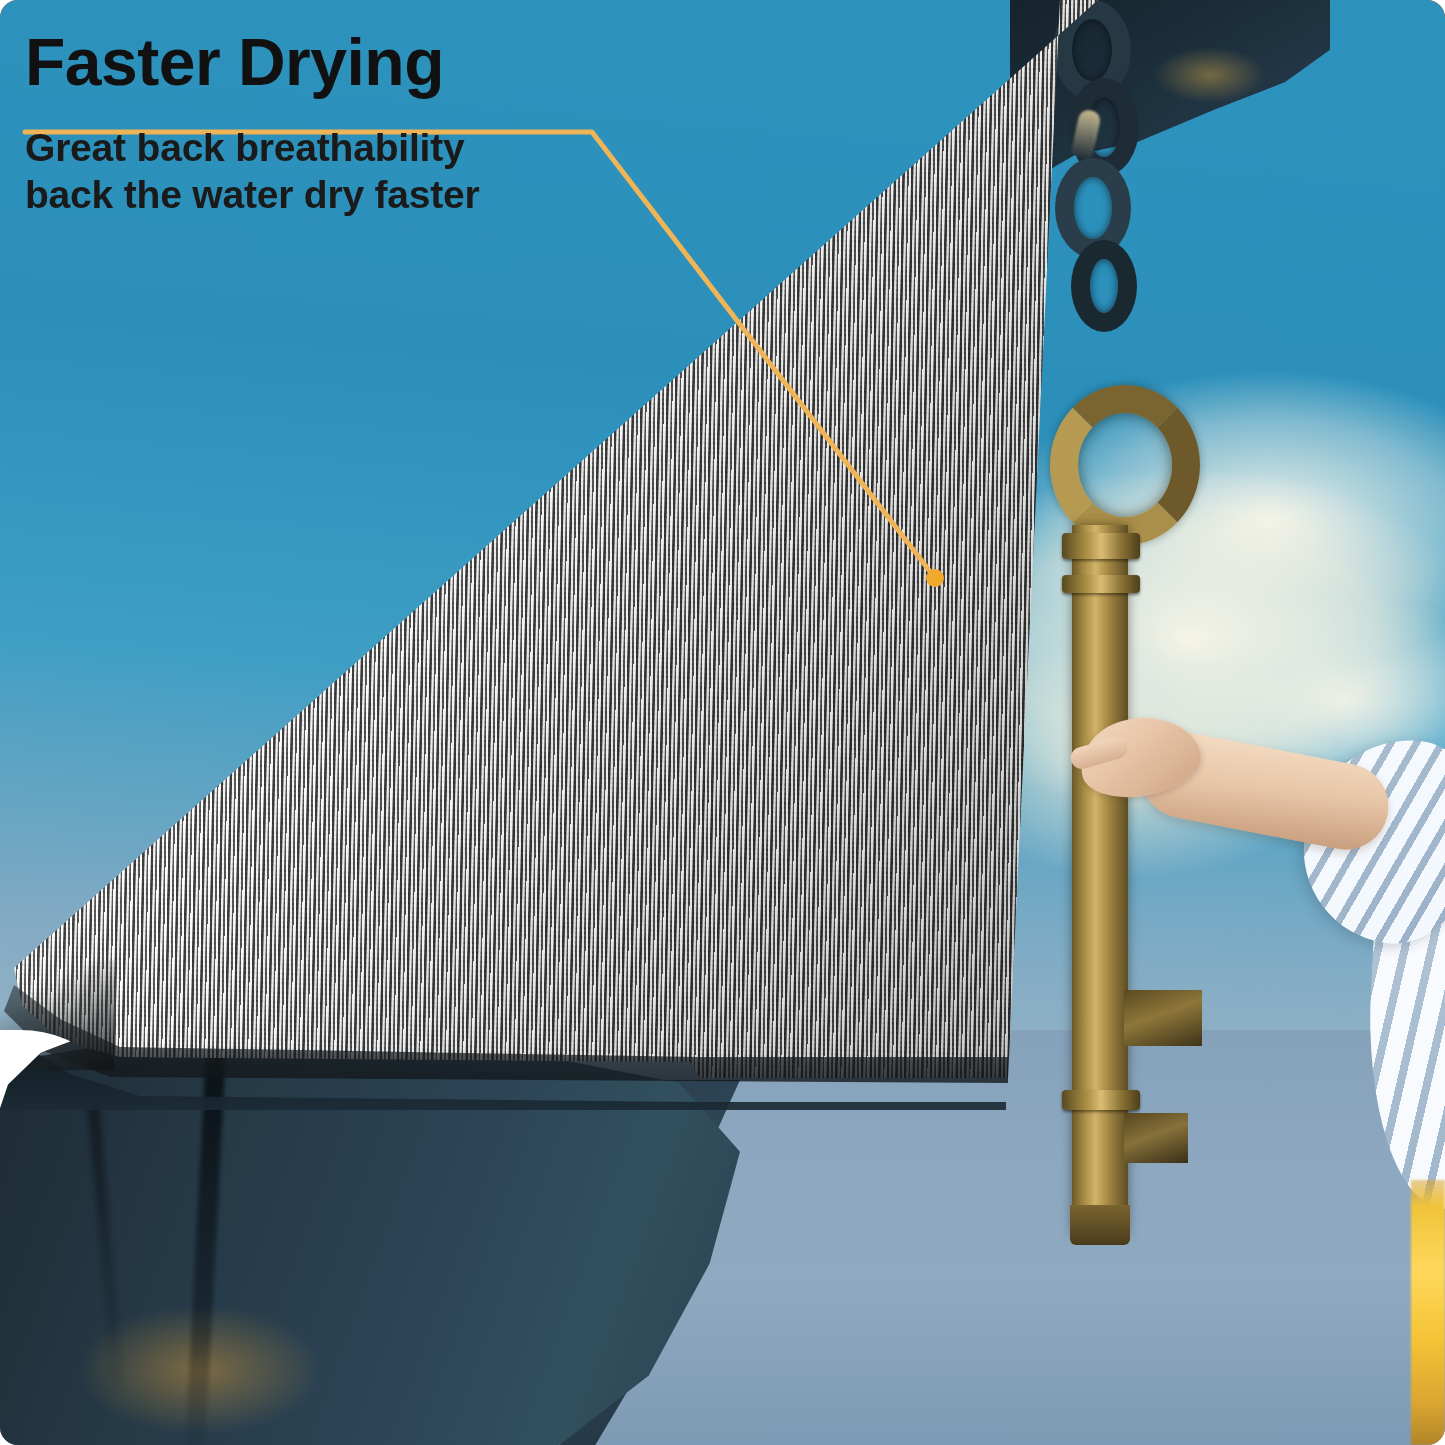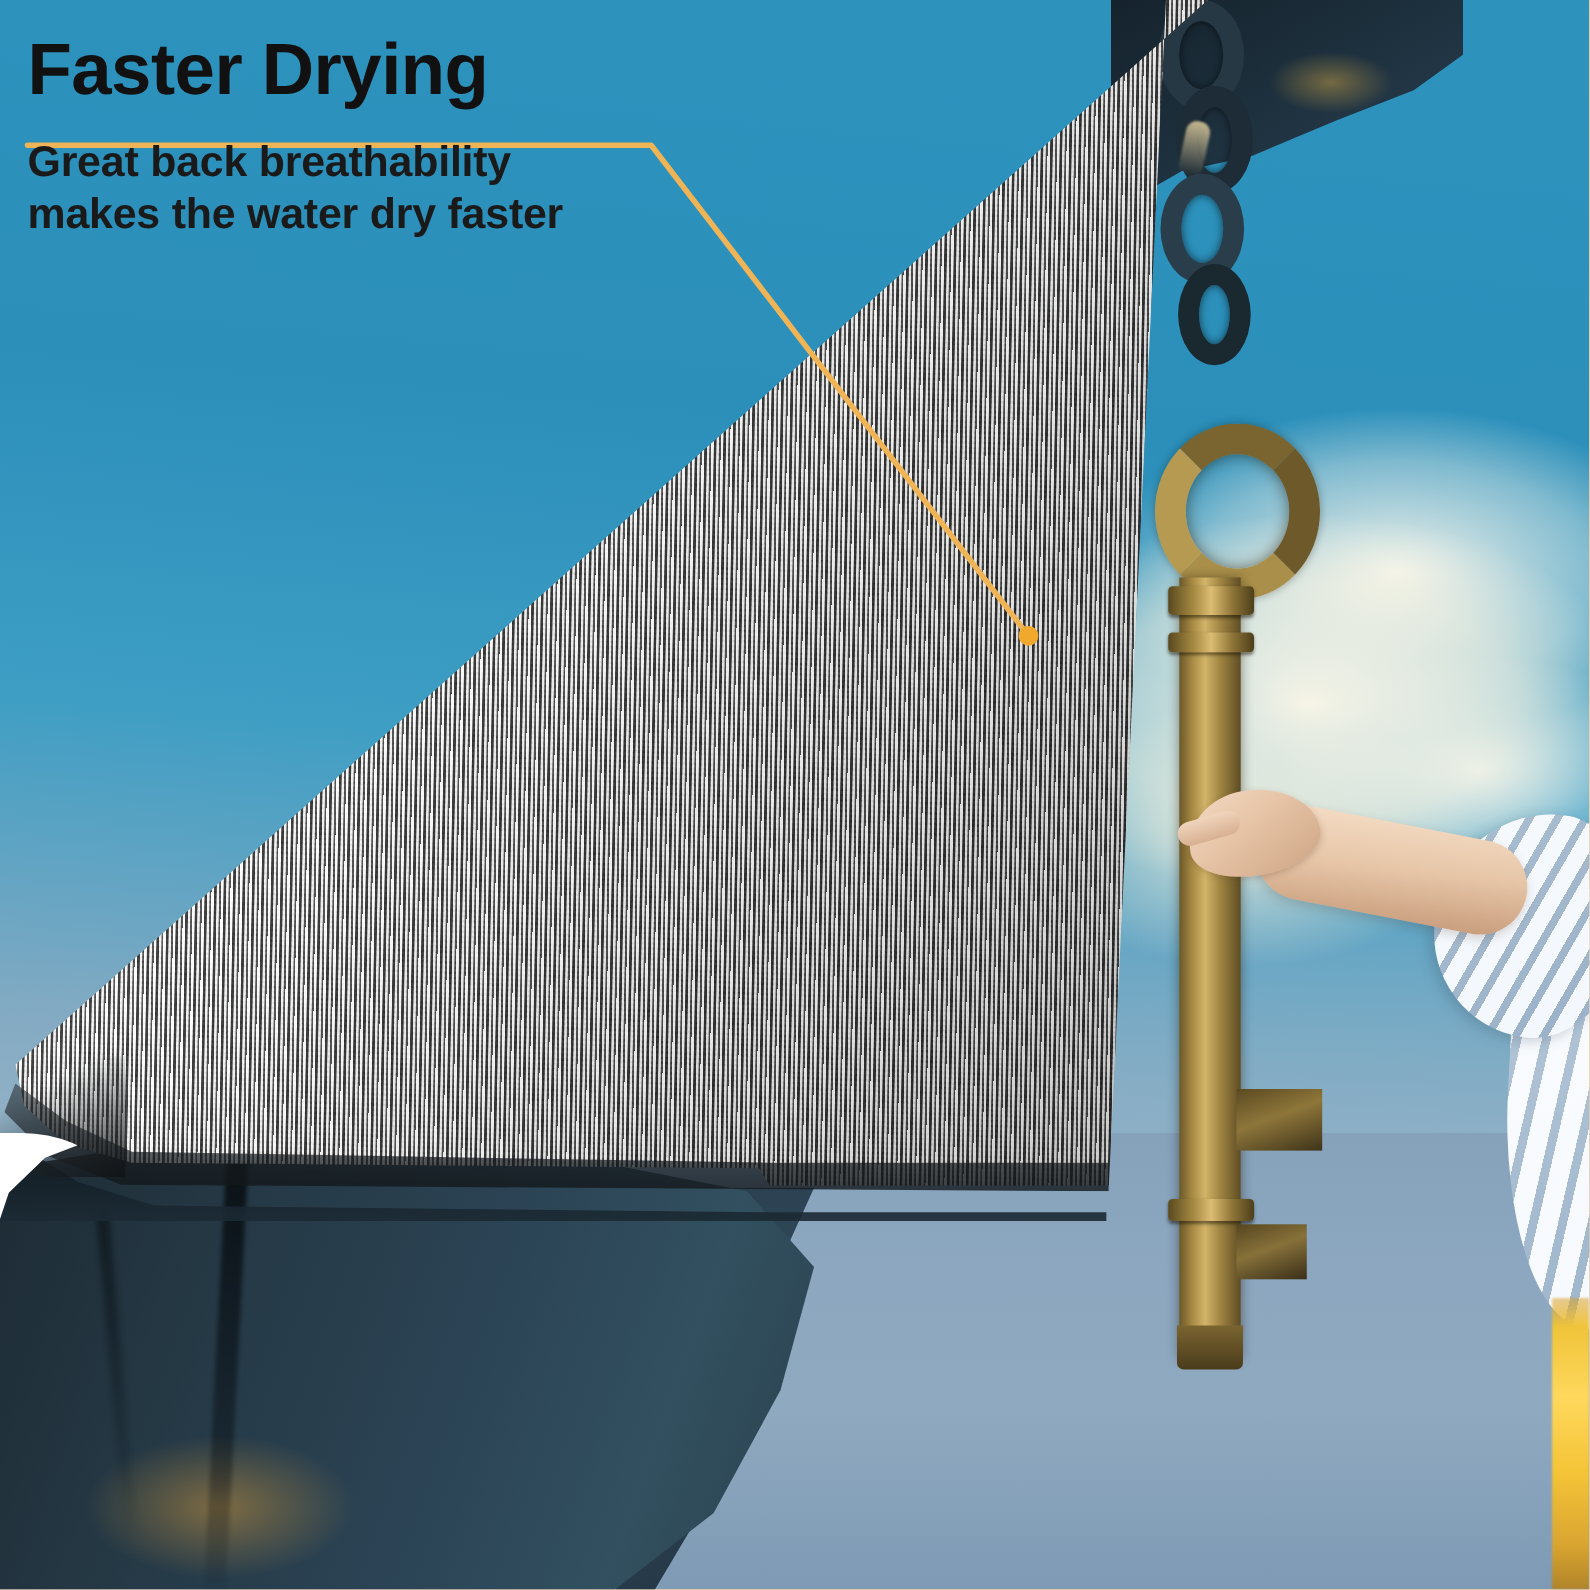--- a/index.html
+++ b/index.html
@@ -4,21 +4,21 @@
 <title>Faster Drying</title>
 <style>
   html,body{margin:0;padding:0;}
   body{
     width:1445px;height:1445px;
     background:#ffffff;
     font-family:"Liberation Sans", sans-serif;
     overflow:hidden;
     position:relative;
   }
-  #stage{position:absolute;inset:0;width:1445px;height:1445px;overflow:hidden;background:#fdba74;}
+  #stage{position:absolute;inset:0;width:1445px;height:1445px;overflow:hidden;background:#c2410c;border-radius:18px;}
 
   
   .mat-face{position:absolute;inset:0;}
 
   
   .painting{
     position:absolute;inset:0;
     background:
       
       radial-gradient(ellipse 420px 240px at 1190px 640px, rgba(255,248,232,.95) 0%, rgba(255,246,226,.55) 45%, rgba(255,246,226,0) 72%),
@@ -321,17 +321,17 @@
 
   <svg class="callout" viewBox="0 0 1445 1445">
     <polyline id="leader-path" fill="none" stroke="#efb455" stroke-width="5" stroke-linecap="round" stroke-linejoin="round" points="25,132 592,132 935,578"></polyline>
     <circle id="leader-dot" cx="935" cy="578" r="9" fill="#f0a92d"></circle>
   </svg>
 
   <div class="textblock">
     <h1 class="title">Faster Drying</h1>
     <p class="subtitle">
       <span class="l1">Great back breathability</span>
-      <span class="l2">makes the water dry faster</span>
+      <span class="l2">back the water dry faster</span>
     </p>
   </div>
 
 </div>
 
 </body></html>

